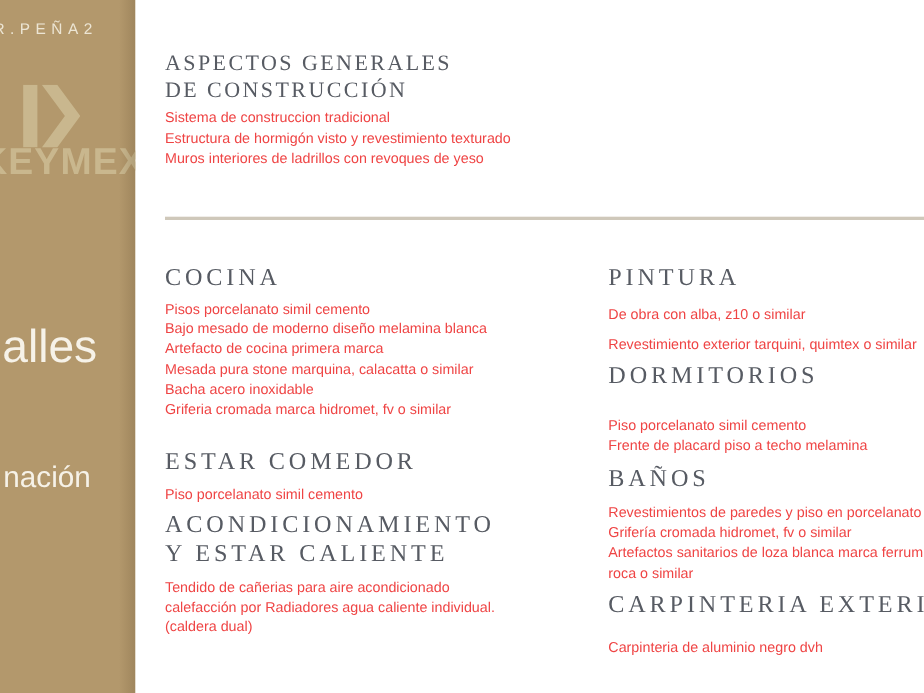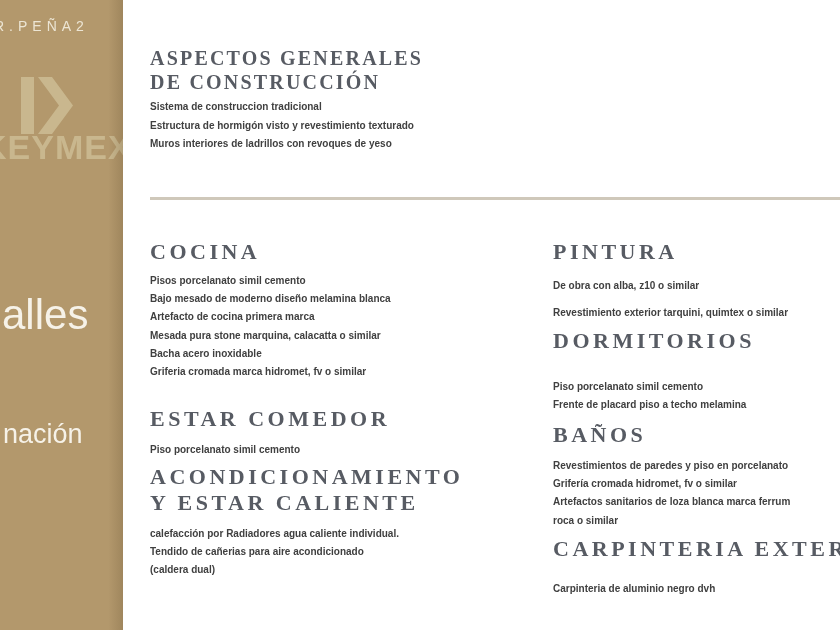--- a/index.html
+++ b/index.html
@@ -40,29 +40,29 @@
   .small-word {
     position: absolute; top: 419px; left: 3px;
     font-size: 27px; font-weight: 400; color: #f6f2e8; white-space: nowrap;
   }
 
   
   .main { position: absolute; left: 150px; top: 0; right: 0; bottom: 0; overflow: hidden; }
 
   h1, h2 {
     font-family: "Liberation Serif", serif;
-    font-weight: 700;
+    font-weight: 400;
     color: #575b63;
   }
   .title { position: absolute; left: 0; top: 46px; }
   .title .t-line { display: block; font-size: 20px; letter-spacing: 2.2px; line-height: 24px; }
 
   .spec-line {
     display: block; white-space: nowrap;
-    font-size: 10px; color: #404040; line-height: 18.2px; font-weight: bold;
+    font-size: 13px; color: #ef4444; line-height: 18.2px;
   }
   .header-items { position: absolute; left: 0; top: 98px; }
   .header-items .spec-line { line-height: 18.5px; }
 
   .divider {
     position: absolute; left: 0; top: 197px; right: -10px; height: 3px;
     background: #cfc8ba;
   }
 
   .section { position: absolute; }
@@ -138,22 +138,22 @@
         <span class="spec-line">Piso porcelanato simil cemento</span>
       </div>
     </section>
 
     <section class="section sec-acond">
       <h2>
         <span style="display:block">ACONDICIONAMIENTO</span>
         <span style="display:block">Y ESTAR CALIENTE</span>
       </h2>
       <div class="items">
+        <span class="spec-line">Tendido de cañerias para aire acondicionado</span>
         <span class="spec-line">calefacción por Radiadores agua caliente individual.</span>
-        <span class="spec-line">Tendido de cañerias para aire acondicionado</span>
         <span class="spec-line">(caldera dual)</span>
       </div>
     </section>
 
     <section class="section sec-pintura">
       <h2>PINTURA</h2>
       <div class="items">
         <span class="spec-line">De obra con alba, z10 o similar</span>
         <span class="spec-line">Revestimiento exterior tarquini, quimtex o similar</span>
       </div>

